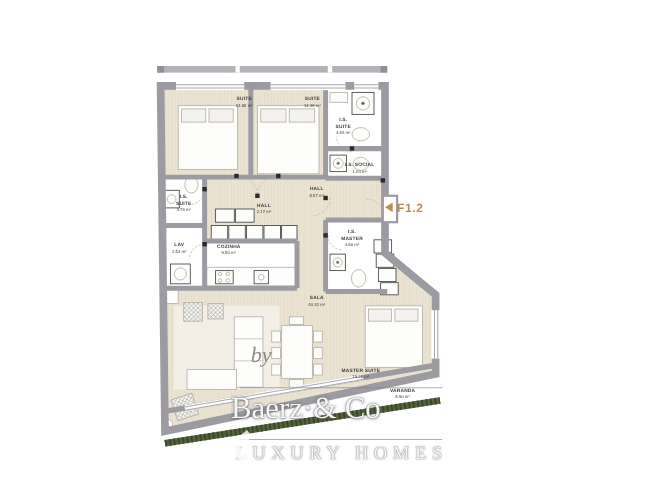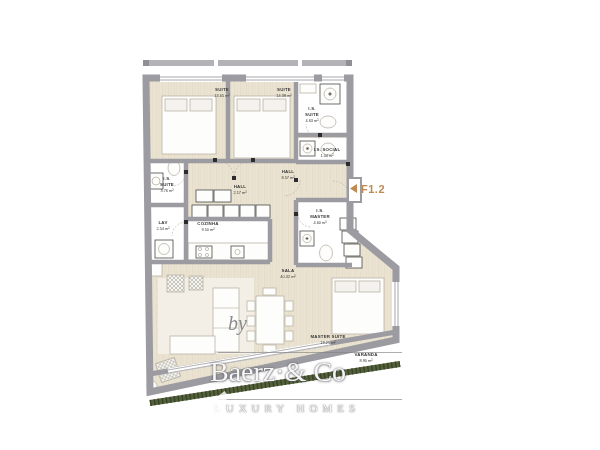--- a/index.html
+++ b/index.html
@@ -15,22 +15,22 @@
   .wm{position:absolute;pointer-events:none;}
   .wm-by{left:228px;top:312px;width:60px;font-family:"Liberation Serif",serif;
          font-style:italic;font-size:20px;color:rgba(120,120,122,.85);}
   .wm-line{position:absolute;height:0;border-top:1.5px solid rgba(130,130,132,.65);}
   .wm-line1{left:218px;top:352px;width:184px;}
   .wm-line2{left:218px;top:399px;width:184px;}
   .wm-brand{left:210px;top:348px;width:200px;text-align:left;white-space:nowrap;
             font-family:"Liberation Serif",serif;font-size:28px;line-height:48px;
             color:rgba(255,255,255,.95);
             text-shadow:0 0 1px rgba(90,90,95,.9),0 0 3px rgba(90,90,95,.55),0 1px 2px rgba(90,90,95,.5);}
-  .wm-tagline{left:214px;top:402px;width:192px;white-space:nowrap;
-              font-family:"Liberation Serif",serif;font-size:11px;letter-spacing:5px;
+  .wm-tagline{left:214px;top:402px;width:192px;text-align:center;white-space:nowrap;
+              font-family:"Liberation Serif",serif;font-size:17px;letter-spacing:5px;
               color:rgba(252,252,252,.96);
               text-shadow:0 0 1px rgba(90,90,95,.9),0 0 2px rgba(90,90,95,.6);}
   .carousel-prev{position:absolute;left:203px;top:390px;width:34px;height:34px;
                  pointer-events:auto;cursor:pointer;}
 </style>
 </head>
 <body>
 
 <div class="stage">
 

